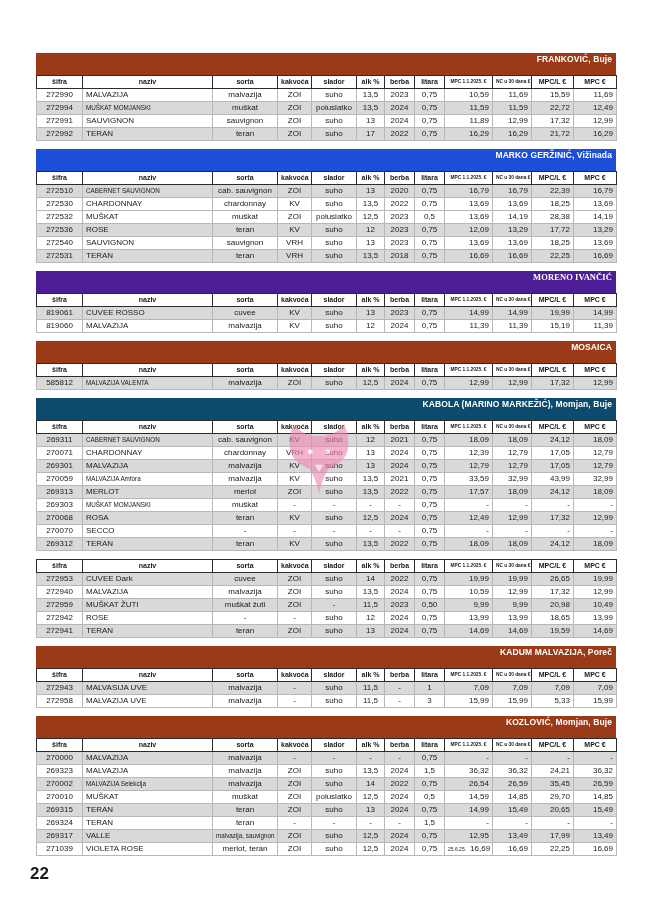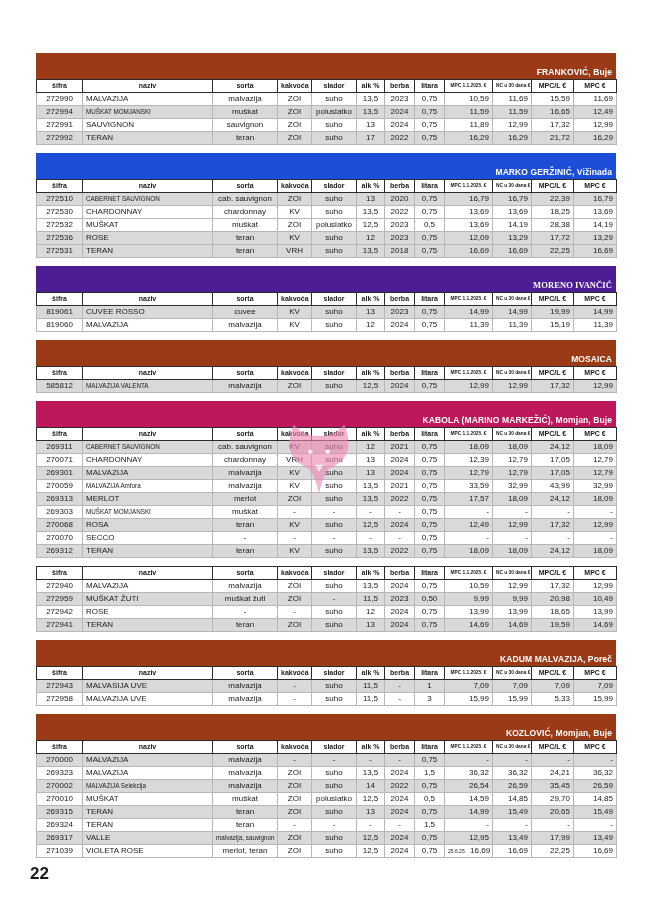--- a/index.html
+++ b/index.html
@@ -16,21 +16,21 @@
     left:36px; top:53px;
     width:580px;
   }
   .table-section { margin-bottom:8px; }
   .producer-bar {
     height:22px; line-height:13px;
     background:#9a3a16;
     color:#ffffff;
     font-size:8.5px; font-weight:bold;
     text-align:right;
-    padding:13px 4px;
+    padding:0 4px;
     box-sizing:border-box;
     letter-spacing:0.1px;
   }
   table.price-table {
     border-collapse:collapse;
     table-layout:fixed;
     width:580px;
     background:#ffffff;
   }
   .price-table th, .price-table td {
@@ -137,21 +137,21 @@
               <td class="align-center">272994</td>
               <td class="align-left tight">MUŠKAT MOMJANSKI</td>
               <td class="align-center">muškat</td>
               <td class="align-center">ZOI</td>
               <td class="align-center">poluslatko</td>
               <td class="align-center">13,5</td>
               <td class="align-center">2024</td>
               <td class="align-center">0,75</td>
               <td class="align-right">11,59</td>
               <td class="align-right">11,59</td>
-              <td class="align-right">16,65</td>
+              <td class="align-right">22,72</td>
               <td class="align-right">12,49</td>
             </tr>
             <tr>
               <td class="align-center">272991</td>
               <td class="align-left">SAUVIGNON</td>
               <td class="align-center">sauvignon</td>
               <td class="align-center">ZOI</td>
               <td class="align-center">suho</td>
               <td class="align-center">13</td>
               <td class="align-center">2024</td>
@@ -261,20 +261,34 @@
               <td class="align-center">KV</td>
               <td class="align-center">suho</td>
               <td class="align-center">12</td>
               <td class="align-center">2023</td>
               <td class="align-center">0,75</td>
               <td class="align-right">12,09</td>
               <td class="align-right">13,29</td>
               <td class="align-right">17,72</td>
               <td class="align-right">13,29</td>
             </tr>
+            <tr>
+              <td class="align-center">272540</td>
+              <td class="align-left">SAUVIGNON</td>
+              <td class="align-center">sauvignon</td>
+              <td class="align-center">VRH</td>
+              <td class="align-center">suho</td>
+              <td class="align-center">13</td>
+              <td class="align-center">2023</td>
+              <td class="align-center">0,75</td>
+              <td class="align-right">13,69</td>
+              <td class="align-right">13,69</td>
+              <td class="align-right">18,25</td>
+              <td class="align-right">13,69</td>
+            </tr>
             <tr class="shaded">
               <td class="align-center">272531</td>
               <td class="align-left">TERAN</td>
               <td class="align-center">teran</td>
               <td class="align-center">VRH</td>
               <td class="align-center">suho</td>
               <td class="align-center">13,5</td>
               <td class="align-center">2018</td>
               <td class="align-center">0,75</td>
               <td class="align-right">16,69</td>
@@ -395,21 +409,21 @@
               <td class="align-center">0,75</td>
               <td class="align-right">12,99</td>
               <td class="align-right">12,99</td>
               <td class="align-right">17,32</td>
               <td class="align-right">12,99</td>
             </tr>
           </tbody>
         </table>
       </div>
       <div class="table-section">
-        <div class="producer-bar" style="background: #be185d; text-align: right;">KABOLA (MARINO MARKEŽIĆ), Momjan, Buje</div>
+        <div class="producer-bar" style="background: #0c4a6e; text-align: right;">KABOLA (MARINO MARKEŽIĆ), Momjan, Buje</div>
         <table class="price-table">
           <colgroup>
             <col style="width: 46px;">
             <col style="width: 130px;">
             <col style="width: 65px;">
             <col style="width: 34px;">
             <col style="width: 45px;">
             <col style="width: 28px;">
             <col style="width: 30px;">
             <col style="width: 30px;">
@@ -590,20 +604,34 @@
               <th class="">alk %</th>
               <th class="">berba</th>
               <th class="">litara</th>
               <th class="small-label">MPC 1.1.2025. €</th>
               <th class="small-label">NC u 30 dana €</th>
               <th class="">MPC/L €</th>
               <th class="">MPC €</th>
             </tr>
           </thead>
           <tbody>
+            <tr class="shaded">
+              <td class="align-center">272953</td>
+              <td class="align-left">CUVEE Dark</td>
+              <td class="align-center">cuvee</td>
+              <td class="align-center">ZOI</td>
+              <td class="align-center">suho</td>
+              <td class="align-center">14</td>
+              <td class="align-center">2022</td>
+              <td class="align-center">0,75</td>
+              <td class="align-right">19,99</td>
+              <td class="align-right">19,99</td>
+              <td class="align-right">26,65</td>
+              <td class="align-right">19,99</td>
+            </tr>
             <tr>
               <td class="align-center">272940</td>
               <td class="align-left">MALVAZIJA</td>
               <td class="align-center">malvazija</td>
               <td class="align-center">ZOI</td>
               <td class="align-center">suho</td>
               <td class="align-center">13,5</td>
               <td class="align-center">2024</td>
               <td class="align-center">0,75</td>
               <td class="align-right">10,59</td>

